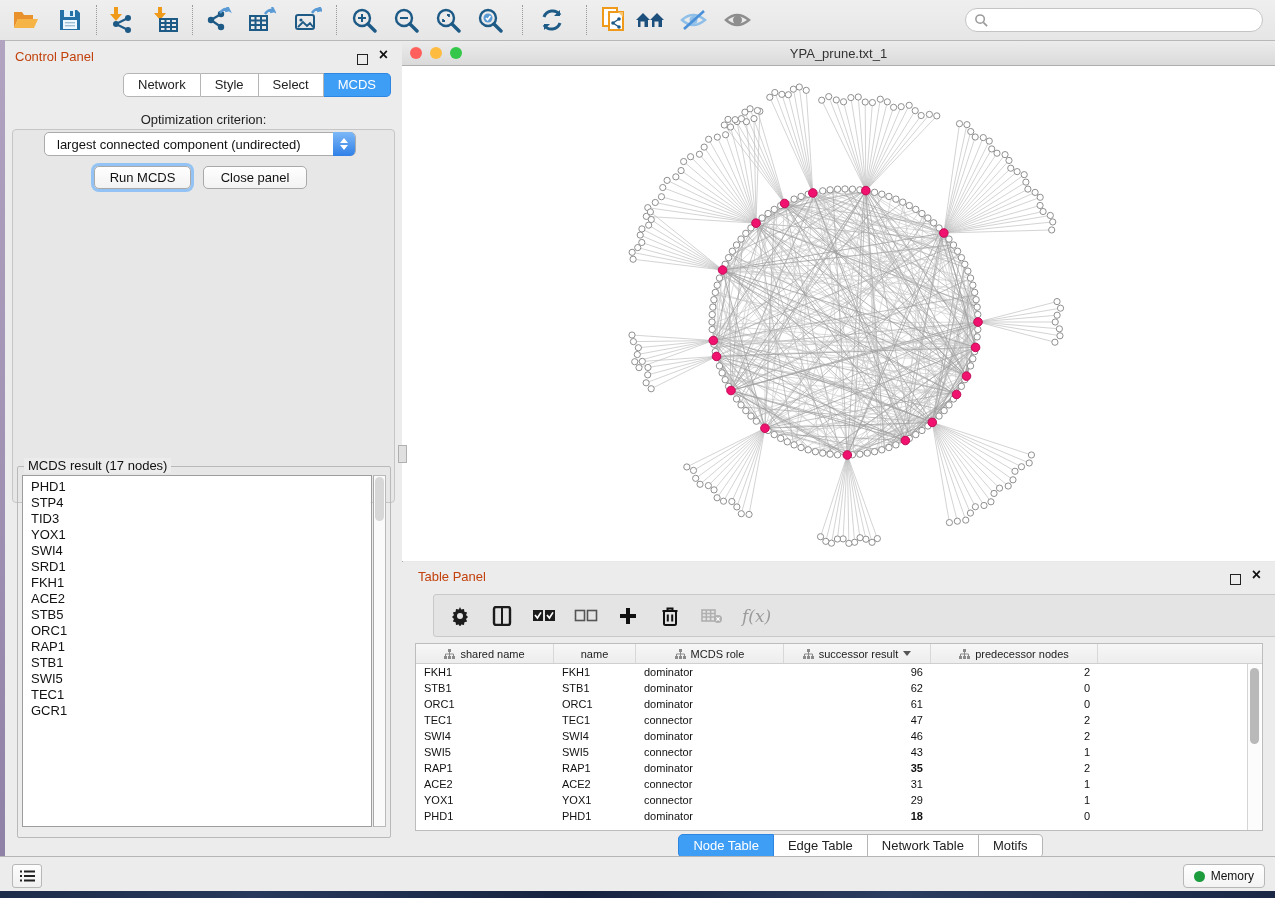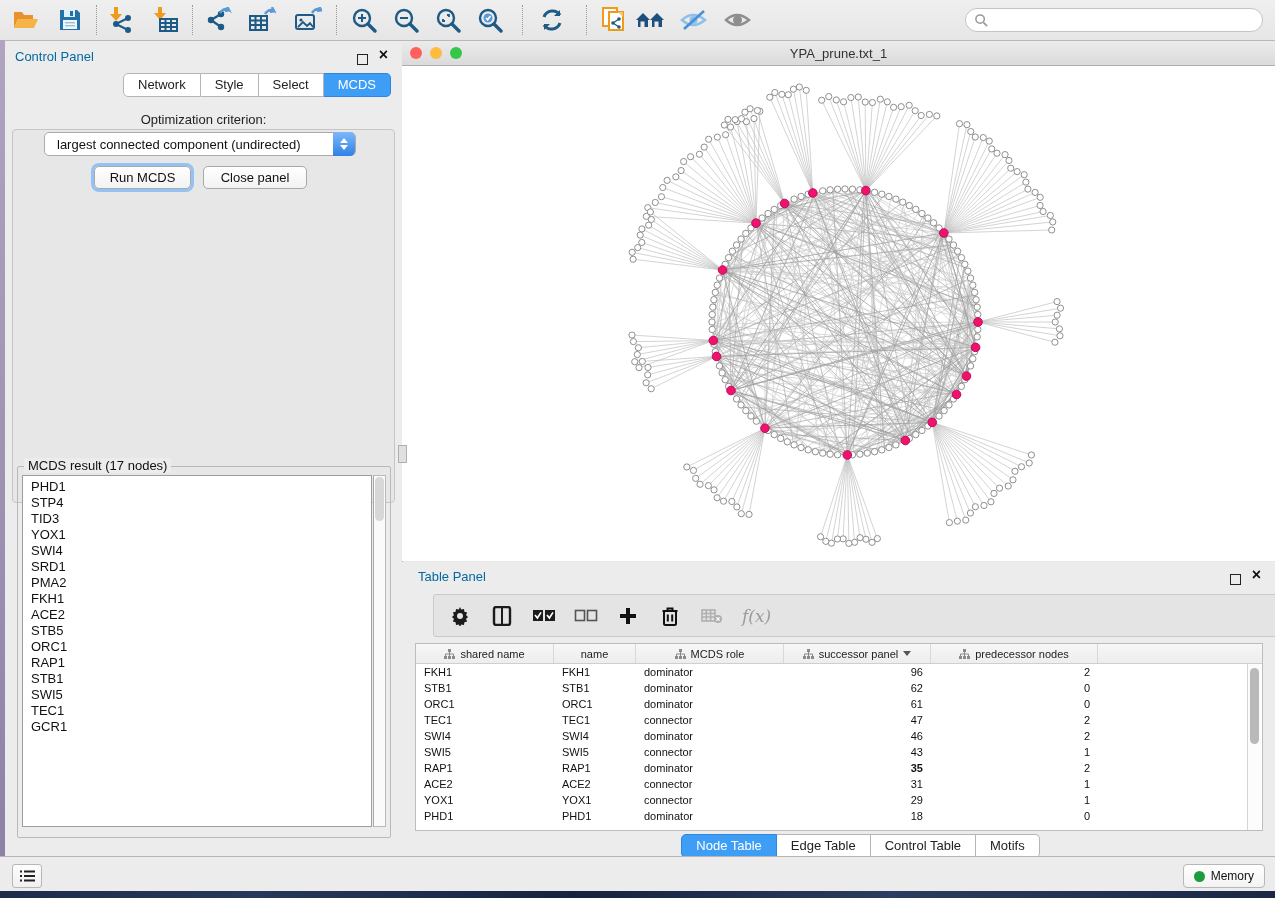--- a/index.html
+++ b/index.html
@@ -16,21 +16,21 @@
     border-radius:12px;display:flex;align-items:center;padding-left:8px;}
   #searchbox input{border:none;outline:none;flex:1;font-size:12px;background:transparent;font-family:"Liberation Sans",sans-serif;}
 
   
   #left-strip{left:0;top:40px;width:5px;height:850px;background:linear-gradient(#b1a4c1,#8d80a5);}
   #bottom-strip{left:0;top:890px;width:1275px;height:8px;
     background:linear-gradient(90deg,#1d2c49,#27395c 20%,#16233f 45%,#2b3d60 70%,#1a2845);}
 
   
   #control-panel{left:5px;top:41px;width:397px;height:815px;background:#ececec;border-right:1px solid #a8a8a8;}
-  .panel-title{font-size:13px;color:#0369a1;}
+  .panel-title{font-size:13px;color:#c2410c;}
   .win-float{width:9px;height:9px;border:1.5px solid #222;display:inline-block;}
   .win-close{font-size:16px;font-weight:700;color:#111;line-height:10px;}
   .tabrow{display:flex;padding-left:44px;}
   .tab{height:22px;line-height:22px;padding:0 14px;font-size:13px;background:#fff;border:1px solid #b5b5b5;border-left:none;color:#222;text-align:center;}
   .tab:first-child{border-left:1px solid #b5b5b5;border-radius:5px 0 0 5px;}
   .tab:last-child{border-radius:0 5px 5px 0;}
   .tab.active{background:#3e9df5;border-color:#2e86e0;color:#fff;}
   #cp-inner{left:7px;top:88px;width:381px;height:372px;background:#e7e7e7;border:1px solid #c6c6c6;border-radius:4px;}
   #opt-label{width:100%;text-align:center;font-size:13px;color:#222;}
   #criterion{left:39px;top:91px;width:312px;height:24px;background:#fff;border:1px solid #ababab;border-radius:5px;
@@ -262,21 +262,20 @@
 
   <div id="mcds-fieldset" class="abs">
     <div id="mcds-legend">MCDS result (17 nodes)</div>
     <div id="mcds-list">
         <div class="mcds-item">PHD1</div>
         <div class="mcds-item">STP4</div>
         <div class="mcds-item">TID3</div>
         <div class="mcds-item">YOX1</div>
         <div class="mcds-item">SWI4</div>
         <div class="mcds-item">SRD1</div>
-        <div class="mcds-item">PMA2</div>
         <div class="mcds-item">FKH1</div>
         <div class="mcds-item">ACE2</div>
         <div class="mcds-item">STB5</div>
         <div class="mcds-item">ORC1</div>
         <div class="mcds-item">RAP1</div>
         <div class="mcds-item">STB1</div>
         <div class="mcds-item">SWI5</div>
         <div class="mcds-item">TEC1</div>
         <div class="mcds-item">GCR1</div>
       </div>
@@ -1175,21 +1174,21 @@
             <svg width="11" height="10" viewBox="0 0 11 10">
               <g fill="#8a8a8a">
                 <rect x="4" y="0" width="3" height="3"></rect>
                 <rect x="0" y="7" width="3" height="3"></rect>
                 <rect x="4" y="7" width="3" height="3"></rect>
                 <rect x="8" y="7" width="3" height="3"></rect>
               </g>
               <path d="M5.5 3 v2 M1.5 7 v-2 h8 v2 M5.5 5 v2" stroke="#8a8a8a" stroke-width="1" fill="none"></path>
             </svg>
           </span>
-          <span>successor panel</span>
+          <span>successor result</span>
           <span>
             <svg width="8" height="5" viewBox="0 0 8 5">
               <path d="M0 0 L4 5 L8 0" fill="#555"></path>
             </svg>
           </span>
         </div>
         <div class="th" style="width: 167px;">
           <span>
             <svg width="11" height="10" viewBox="0 0 11 10">
               <g fill="#8a8a8a">
@@ -1266,34 +1265,34 @@
           <div class="td" style="width: 138px;">YOX1</div>
           <div class="td" style="width: 82px;">YOX1</div>
           <div class="td" style="width: 148px;">connector</div>
           <div class="td num" style="width: 147px;">29</div>
           <div class="td num" style="width: 167px;">1</div>
         </div>
         <div class="trow">
           <div class="td" style="width: 138px;">PHD1</div>
           <div class="td" style="width: 82px;">PHD1</div>
           <div class="td" style="width: 148px;">dominator</div>
-          <div class="td num" style="width: 147px;">18</div>
+          <div class="td num" style="width: 147px; font-weight: bold;">18</div>
           <div class="td num" style="width: 167px;">0</div>
         </div>
       </div>
     <div id="tbl-scroll">
         <div class="thumb"></div>
       </div>
   </div>
 
   <div id="tp-tabs">
       <div class="tabrow">
         <div class="tab active">Node Table</div>
         <div class="tab">Edge Table</div>
-        <div class="tab">Control Table</div>
+        <div class="tab">Network Table</div>
         <div class="tab">Motifs</div>
       </div>
     </div>
 </div>
 
 <div id="status-bar" class="abs">
   <div id="list-btn">
     <svg width="15" height="12" viewBox="0 0 15 12">
         <g stroke="#222" stroke-width="2">
           <path d="M4 1.5 h11 M4 6 h11 M4 10.5 h11"></path>

